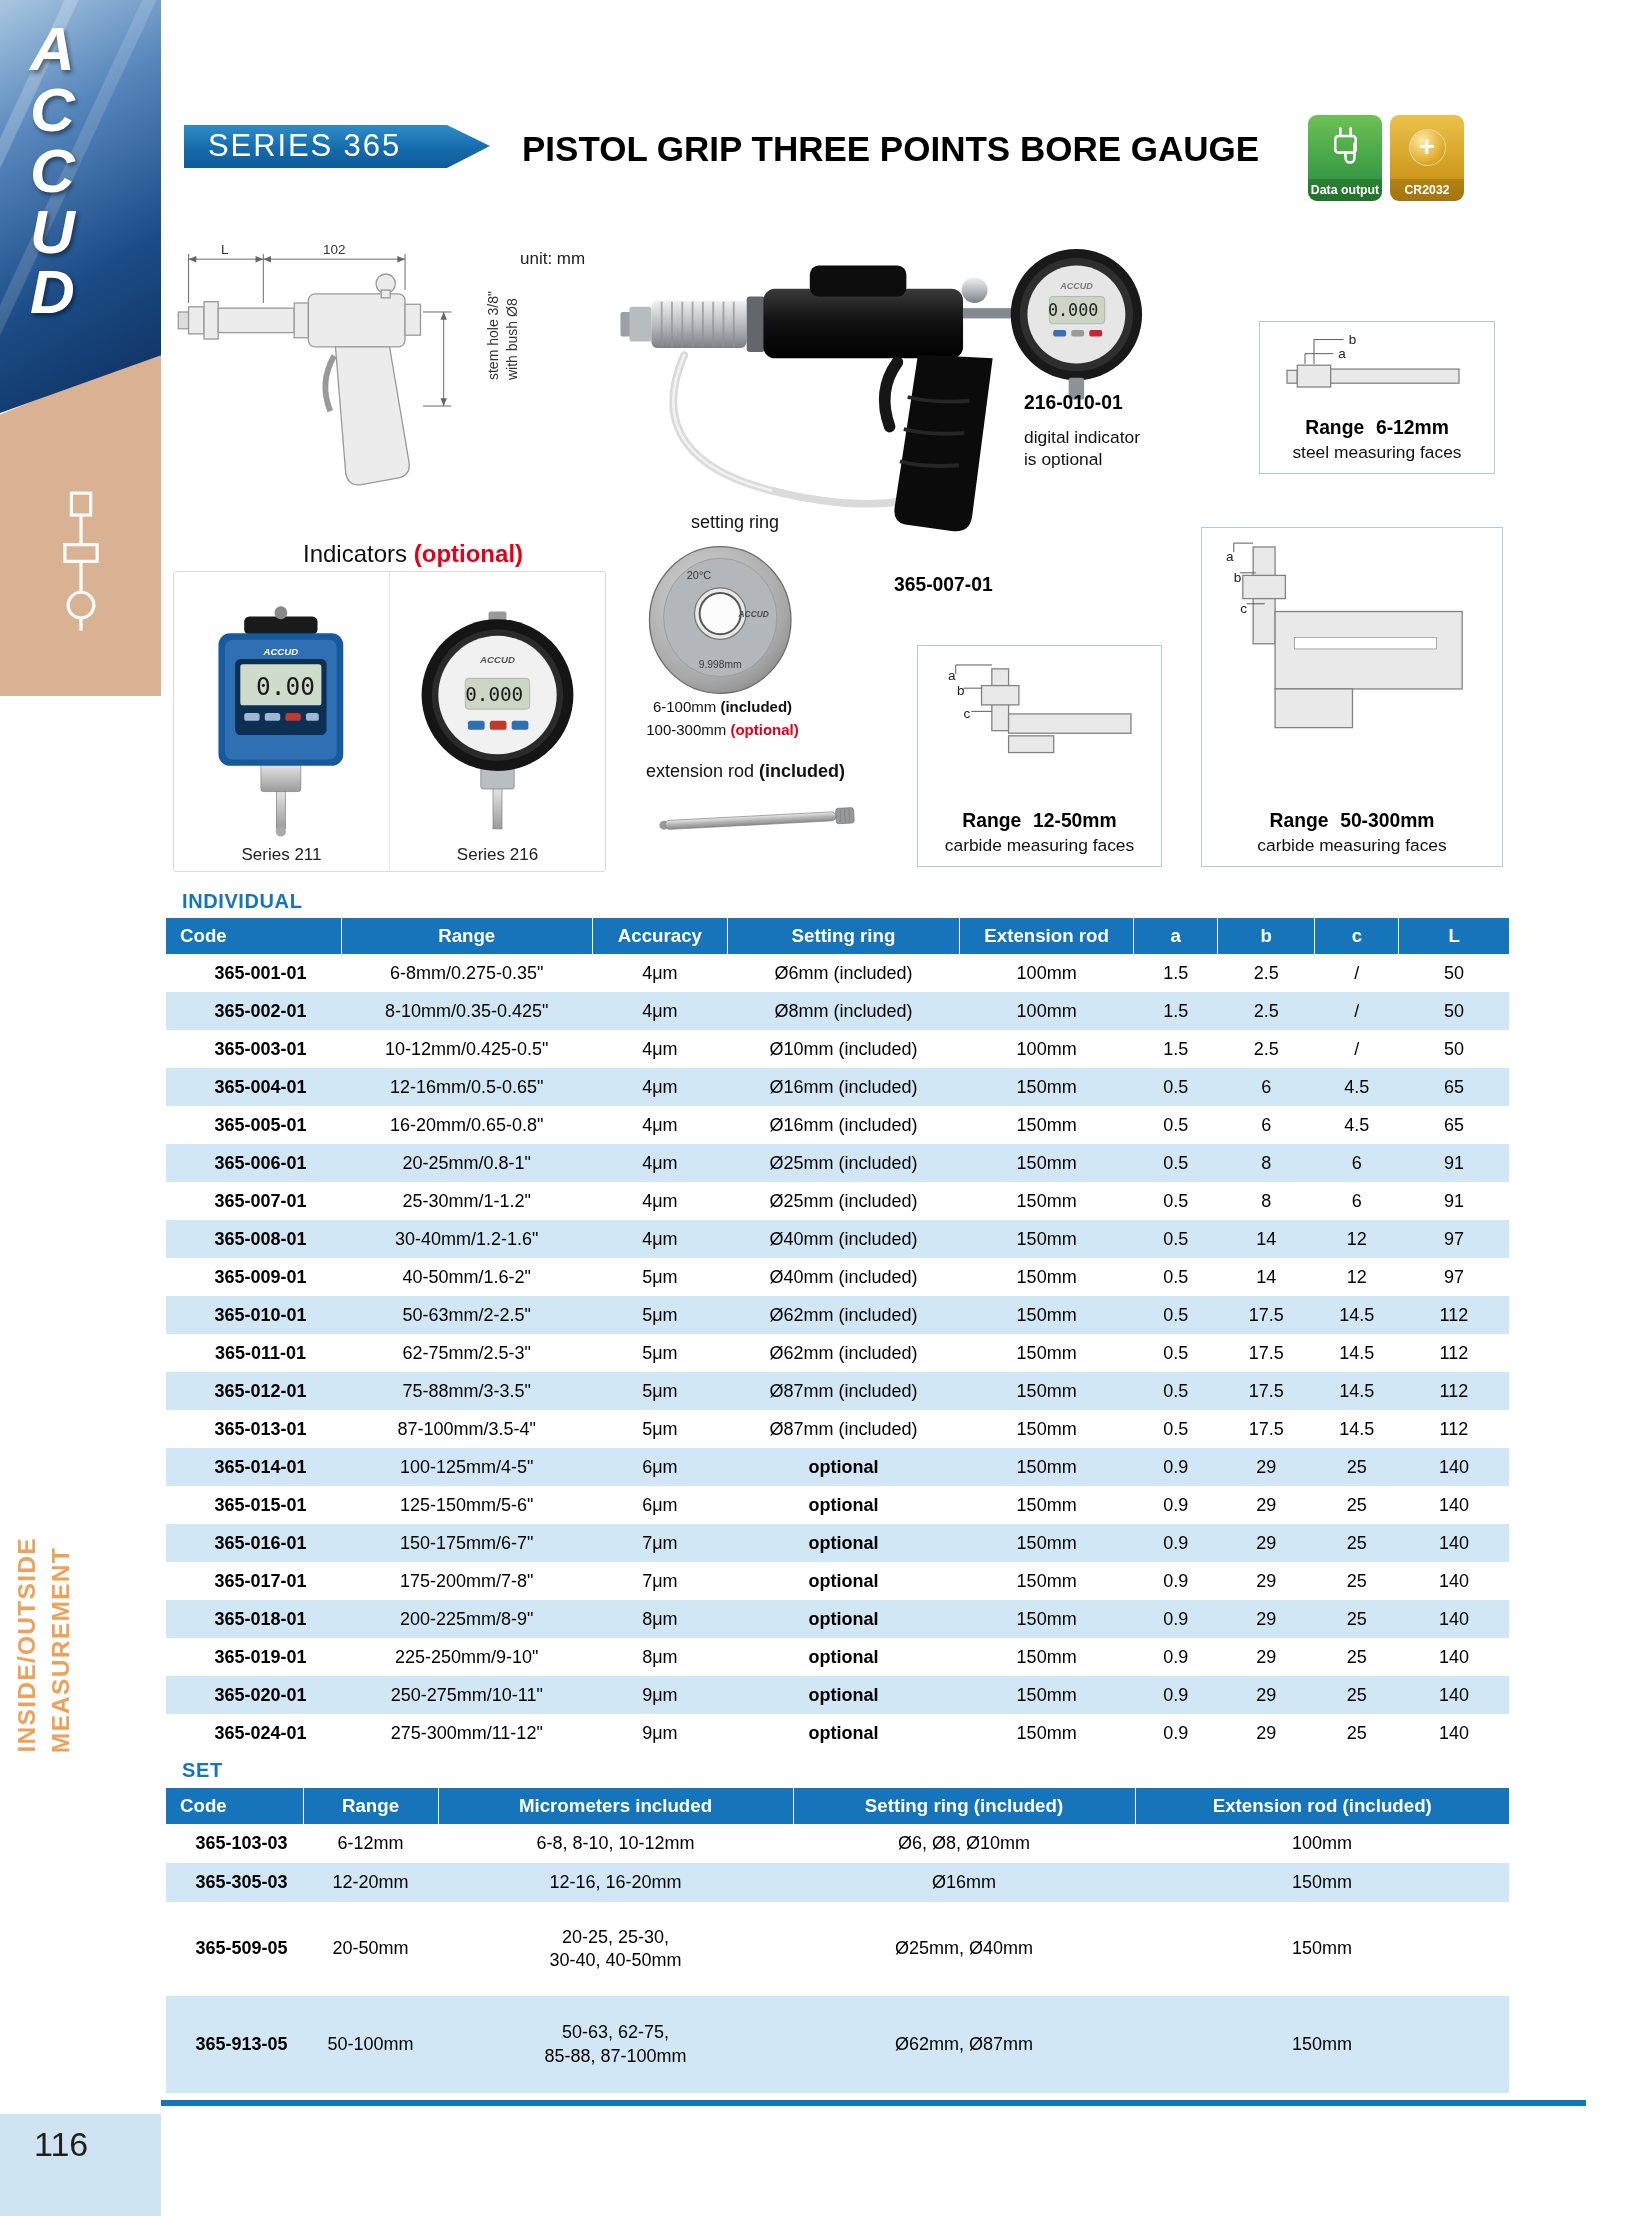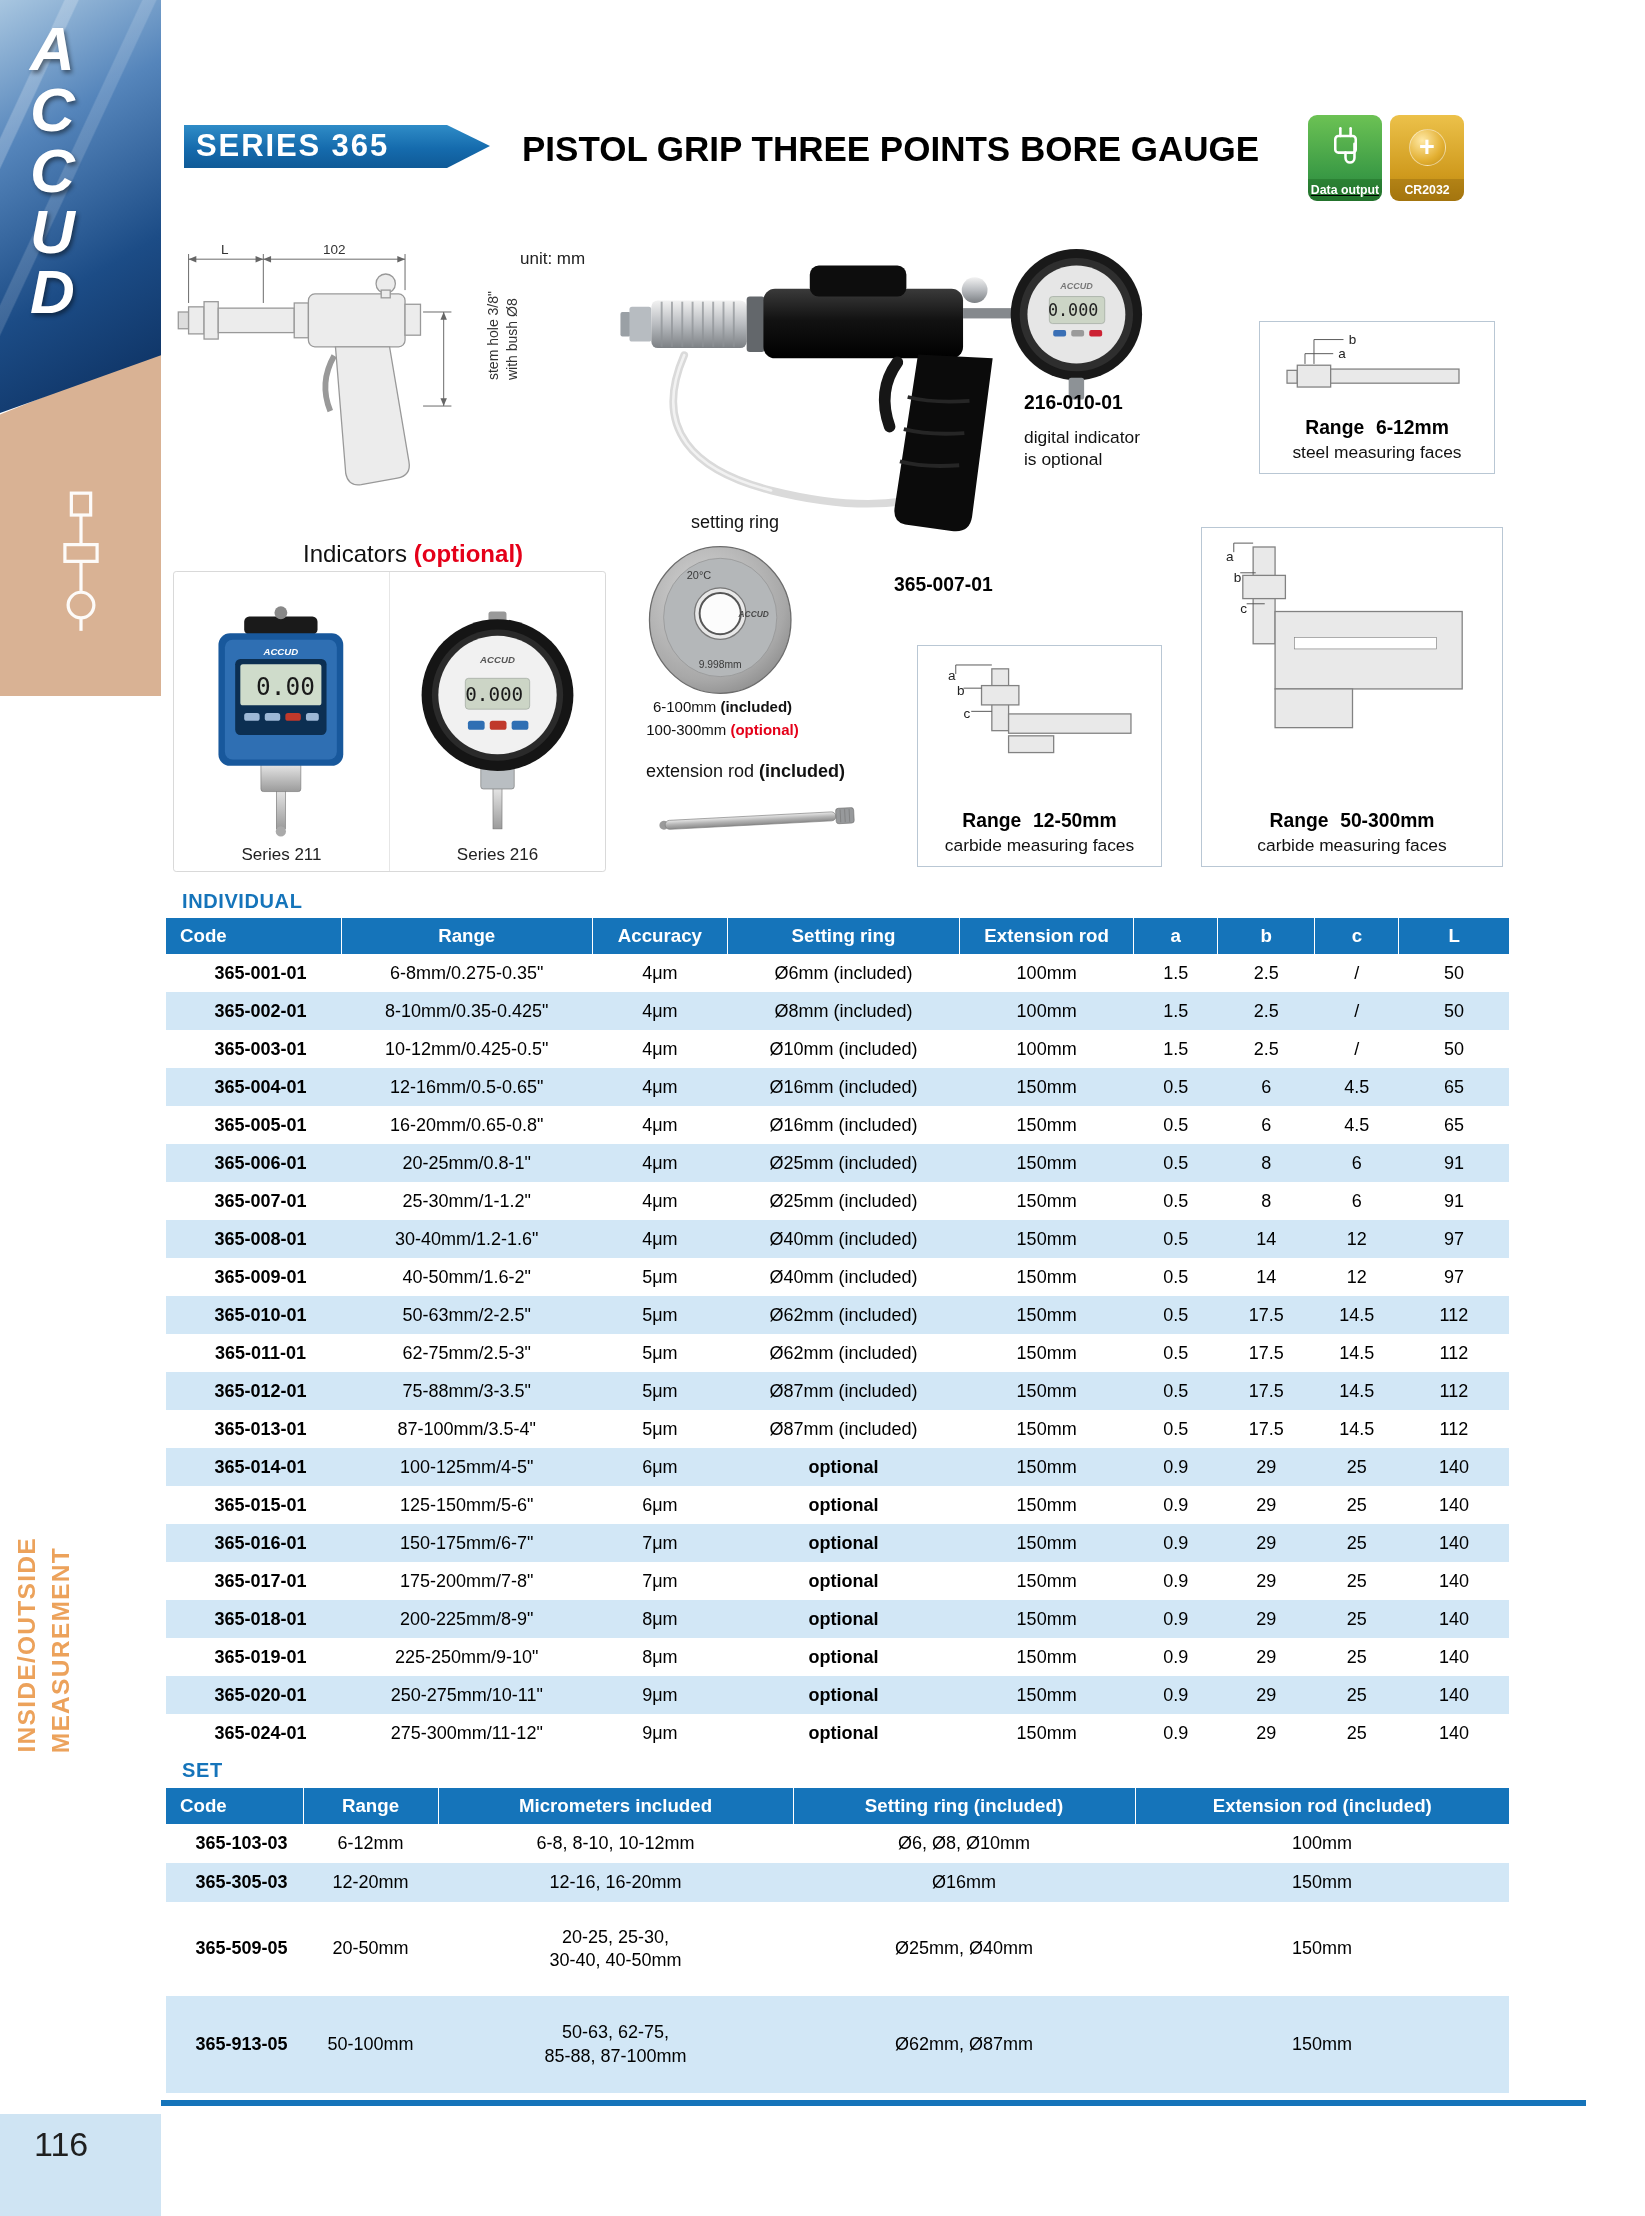--- a/index.html
+++ b/index.html
@@ -22,24 +22,24 @@
   .sb-cat { position:absolute; left:13px; top:1508px; display:flex; gap:6.4px; align-items:flex-end; height:245px; }
   .sb-cat span { writing-mode:vertical-rl; transform:rotate(180deg); font-size:24.5px; font-weight:bold;
     color:#eca25b; letter-spacing:1.3px; }
   .sb-band { position:absolute; left:0; top:2114px; width:161px; height:103px; background:#cfe4f3; }
   .page-number { position:absolute; left:34px; top:2125px; font-size:34px; color:#1f1f1f; }
 
   
   .series-banner { position:absolute; left:184px; top:125px; width:306px; height:43px;
     background:linear-gradient(180deg,#2f8cc7 0%,#156bad 55%,#0f5a97 100%);
     clip-path:polygon(0 0,263px 0,306px 21px,263px 43px,0 43px);
-    color:#fff; font-size:31px; font-weight:bold; line-height:41px; padding-left:12px; letter-spacing:1.9px; }
+    color:#fff; font-size:31px; font-weight:normal; line-height:41px; padding-left:24px; letter-spacing:1.9px; }
   .page-title { position:absolute; left:522px; top:129px; font-size:35px; font-weight:bold; color:#000; }
   .badge { position:absolute; width:74px; height:86px; border-radius:9px; display:flex; flex-direction:column; align-items:center; overflow:hidden; }
-  .badge-green { left:1308px; top:115px; background:linear-gradient(180deg,#6cc254 0%,#3a9a45 70%,#2c8238 100%);text-decoration:underline; }
+  .badge-green { left:1308px; top:115px; background:linear-gradient(180deg,#6cc254 0%,#3a9a45 70%,#2c8238 100%); }
   .badge-gold  { left:1390px; top:115px; background:linear-gradient(180deg,#ecc14a 0%,#cf9a1d 70%,#b88513 100%); }
   .badge .icon-area { flex:1; display:flex; align-items:center; justify-content:center; }
   .badge .label { width:100%; text-align:center; font-size:12.3px; font-weight:bold; color:#fff; padding:3.2px 0 4.5px; }
   .badge-green .label { background:rgba(0,60,0,.22); }
   .badge-gold  .label { background:rgba(90,60,0,.22); }
   .coin { width:37px; height:37px; border-radius:50%;
     background:radial-gradient(circle at 35% 30%,#ffe9a6,#e3b033 60%,#c08c12);
     display:flex; align-items:center; justify-content:center; color:#fff; font-size:27px; font-weight:bold;
     border:1.3px solid rgba(255,255,255,.5); }
 

